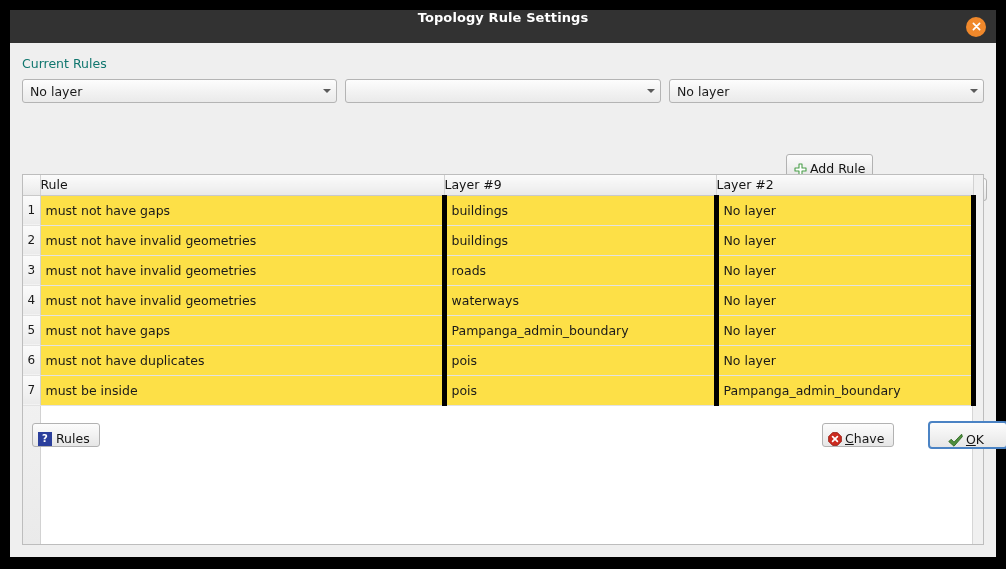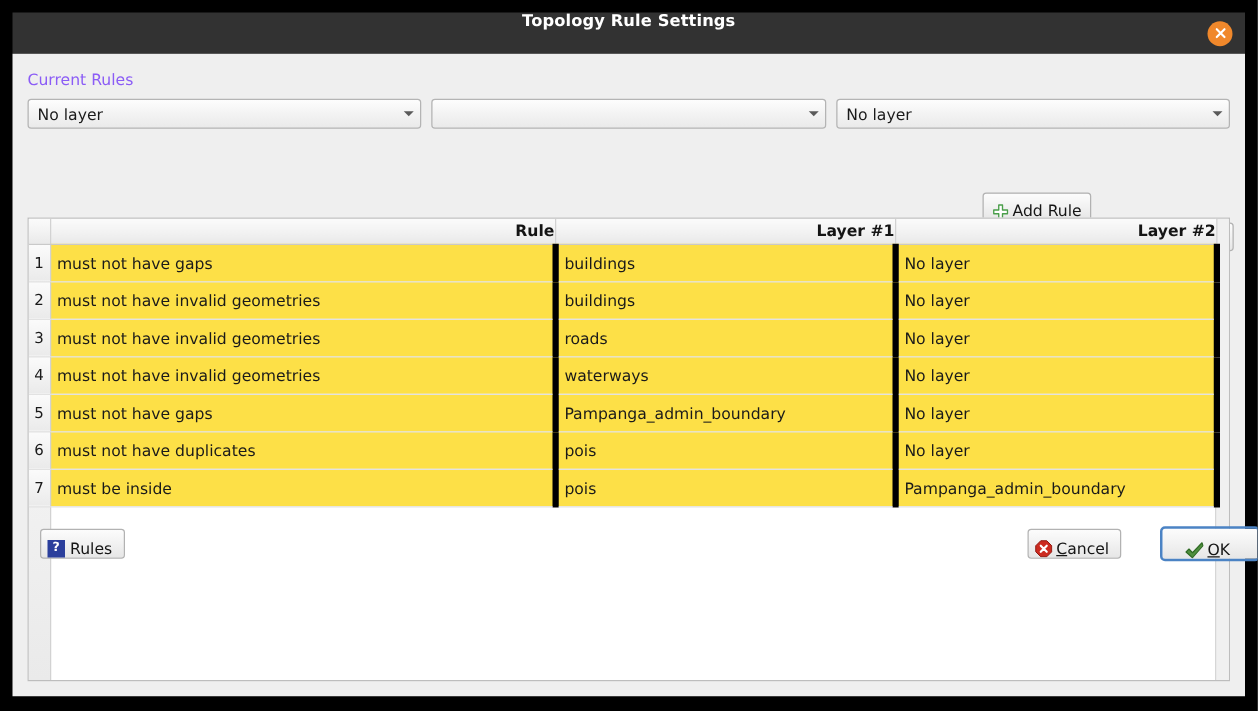--- a/index.html
+++ b/index.html
@@ -51,21 +51,21 @@
     position: absolute;
     left: 10px; top: 43px;
     width: 986px; height: 514px;
     background: #efefef;
   }
 
   .section-label {
     position: absolute;
     left: 12px; top: 13px;
     font-size: 12.5px;
-    color: #8b5cf6;
+    color: #0f766e;
   }
 
   
   .combo {
     position: absolute;
     height: 24px;
     background: linear-gradient(to bottom, #fdfdfd 0%, #f3f3f3 50%, #eaeaea 100%);
     border: 1px solid #b4b4b4;
     border-radius: 3px;
     display: flex;
@@ -144,24 +144,24 @@
   .grid col.c-num  { width: 17px; }
   .grid col.c-rule { width: 404px; }
   .grid col.c-l1   { width: 272px; }
   .grid col.c-l2   { width: 257px; }
 
   .grid thead th {
     height: 20px;
     background: linear-gradient(to bottom, #fbfbfb 0%, #f2f2f2 55%, #e9e9e9 100%);
     border-right: 1px solid #d2d2d2;
     border-bottom: 1px solid #c9c9c9;
-    font-weight: bold;
+    font-weight: normal;
     font-size: 12.5px;
     color: #141414;
-    text-align: right;
+    text-align: left;
     padding: 0;
   }
   .grid thead th.corner { border-right: 1px solid #d2d2d2; }
 
   .grid tbody td {
     height: 30px;
     border-right: 5px solid #000000;
     border-bottom: 1px solid #e2e2e2;
     padding: 0 0 0 5px;
     vertical-align: middle;
@@ -298,21 +298,21 @@
             <colgroup>
               <col class="c-num">
                 <col class="c-rule">
                 <col class="c-l1">
                 <col class="c-l2">
             </colgroup>
             <thead>
               <tr>
                 <th class="corner"></th>
                 <th>Rule</th>
-                <th>Layer #1</th>
+                <th>Layer #9</th>
                 <th>Layer #2</th>
               </tr>
             </thead>
             <tbody id="table-body">
                 <tr>
                   <td class="rownum">1</td>
                   <td>must not have gaps</td>
                   <td>buildings</td>
                   <td>No layer</td>
                 </tr>
@@ -364,21 +364,21 @@
       <span>Rules</span>
     </div>
 
     <div class="btn" id="cancel-btn">
       <span class="icon">
         <svg width="14" height="14" viewBox="0 0 14 14" aria-hidden="true">
           <polygon points="4.6,0.6 9.4,0.6 13.4,4.6 13.4,9.4 9.4,13.4 4.6,13.4 0.6,9.4 0.6,4.6" fill="#cc2b20" stroke="#8e1a12" stroke-width="0.8"></polygon>
           <path d="M4.6 4.6 L9.4 9.4 M9.4 4.6 L4.6 9.4" stroke="#ffffff" stroke-width="1.7" stroke-linecap="round"></path>
         </svg>
       </span>
-      <span><u>C</u><span>ancel</span></span>
+      <span><u>C</u><span>have</span></span>
     </div>
 
     <div class="btn" id="ok-btn">
       <span class="icon">
         <svg width="15" height="14" viewBox="0 0 15 14" aria-hidden="true">
           <path d="M13.6 1.2 L6.0 9.2 L3.2 6.2 L0.8 8.6 L6.0 13.2 L14.4 3.6 Z" fill="#4f8f3e" stroke="#2f6a24" stroke-width="0.9" stroke-linejoin="round"></path>
         </svg>
       </span>
       <span><u>O</u><span>K</span></span>
     </div>

